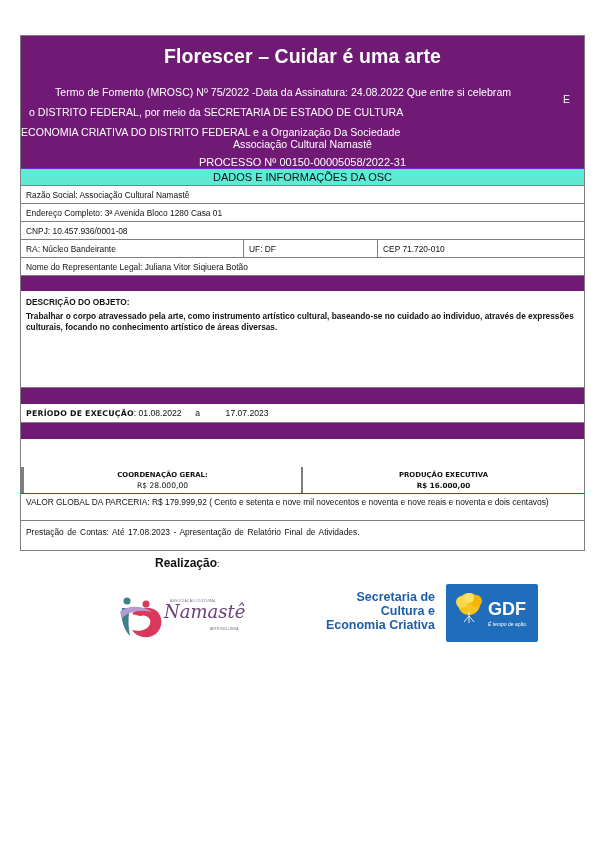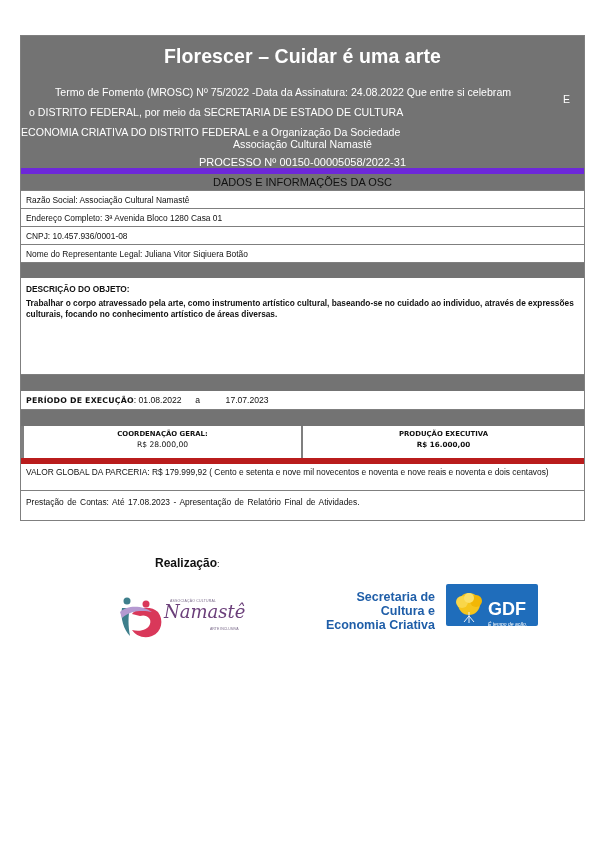--- a/index.html
+++ b/index.html
@@ -1,55 +1,55 @@
 <!DOCTYPE html>
 <html><head>
   <meta charset="utf-8">
   <style>
     html, body { margin: 0; padding: 0; background: #ffffff; }
     body { width: 600px; height: 848px; position: relative; font-family: "Liberation Sans", sans-serif; color: #111; overflow: hidden; }
     .sheet { position: absolute; left: 20px; top: 35px; width: 565px; border: 1px solid #7f7f7f; box-sizing: border-box; }
-    .navy { background: #737373; color: #fff; }
+    .navy { background: #701a75; color: #fff; }
     .header { height: 132px; position: relative; text-align: center; }
     .title { position: absolute; left: 0; right: 0; top: 9px; font-size: 19.5px; font-weight: bold; letter-spacing: 0.1px; }
     .hline { position: absolute; font-size: 10.6px; white-space: nowrap; }
     .l1 { left: 34px; top: 50px; }
     .l1e { right: 14px; top: 57px; font-size: 10.5px; }
     .l2 { left: 8px; top: 70px; }
     .l3 { left: 0; right: 0; top: 90px; text-align: left; }
     .l4 { left: 0; right: 0; top: 102px; text-align: center; }
     .l5 { left: 0; right: 0; top: 120px; text-align: center; font-size: 11px; }
-    .yellow { background: #737373; color: #111; text-align: center; font-size: 11px; height: 16px; line-height: 16px; border-top: 6px solid #6d28d9; border-bottom: 1px solid #7f7f7f; }
+    .yellow { background: #5eead4; color: #111; text-align: center; font-size: 11px; height: 16px; line-height: 16px; border-top: 1px solid #6d28d9; border-bottom: 1px solid #7f7f7f; }
     .row { border-bottom: 1px solid #7f7f7f; font-size: 8.4px; padding-left: 5px; height: 18px; line-height: 18px; box-sizing: border-box; white-space: nowrap; }
     .row3 { display: flex; border-bottom: 1px solid #7f7f7f; height: 18px; font-size: 8.4px; line-height: 18px; box-sizing: border-box; }
     .row3 > div { padding-left: 5px; box-sizing: border-box; border-right: 1px solid #7f7f7f; }
     .row3 > div:last-child { border-right: none; }
     .bar { height: 15px; }
     .bar2 { height: 16px; }
     .desc { height: 97px; padding: 6px 5px 0 5px; box-sizing: border-box; font-size: 8.3px; border-bottom: 1px solid #7f7f7f; }
     .desc-title { font-weight: bold; margin-bottom: 4px; }
     .desc-text { font-weight: bold; line-height: 11px; }
     .periodo { height: 19px; line-height: 19px; font-size: 8.4px; padding-left: 5px; border-bottom: 1px solid #7f7f7f; box-sizing: border-box; font-family: "DejaVu Sans", sans-serif; }
     .periodo b { font-size: 7.8px; letter-spacing: 0.2px; }
     .periodo span { font-family: "Liberation Sans", sans-serif; font-size: 8.6px; }
     .rh { height: 22px; line-height: 22px; font-size: 8.4px; padding-left: 5px; box-sizing: border-box; border-bottom: 2px solid #5f5f5f; }
-    .split { display: flex; height: 38px; border-bottom: 6px solid #b91c1c; box-sizing: border-box; }
+    .split { display: flex; height: 27px; border-bottom: 1px solid #b91c1c; box-sizing: border-box; margin-top: 28px; }
     .split > div { text-align: center; font-family: "DejaVu Sans", sans-serif; font-size: 6.9px; padding-top: 3px; box-sizing: border-box; }
     .split .left { width: 282px; border-left: 3px solid #7f7f7f; border-right: 2px solid #7f7f7f; }
     .split .right { flex: 1; }
     .split .lbl { font-weight: bold; line-height: 10px; }
     .split .val { line-height: 11px; font-size: 7.6px; }
     .split .val.bold { font-weight: bold; font-size: 7.2px; }
     .valor { height: 27px; padding: 3px 5px 0 5px; box-sizing: border-box; font-size: 8.4px; line-height: 10px; border-bottom: 1px solid #7f7f7f; }
     .prest { height: 29px; padding: 6px 5px 0 5px; box-sizing: border-box; font-size: 8.4px; word-spacing: 1.2px; }
     .realizacao { position: absolute; left: 155px; top: 556px; font-size: 12px; font-weight: bold; }
     .realizacao small { font-weight: normal; font-size: 9px; }
     .namaste { position: absolute; left: 118px; top: 592px; width: 130px; height: 48px; }
     .sec { position: absolute; left: 323px; top: 590px; text-align: right; color: #1f5ea8; font-weight: bold; font-size: 12.5px; line-height: 14px; width: 112px; }
-    .gdf { position: absolute; left: 446px; top: 584px; width: 92px; height: 42px; background: #1f6dbb; border-radius: 2px; }
+    .gdf { position: absolute; left: 446px; top: 584px; width: 92px; height: 58px; background: #1f6dbb; border-radius: 2px; }
     .gdf .tree { position: absolute; left: 6px; top: 8px; width: 34px; height: 32px; }
     .gdf .gdf-text { position: absolute; left: 42px; top: 15px; color: #fff; font-weight: bold; font-size: 18px; }
     .gdf .gdf-tag { position: absolute; left: 42px; top: 37px; color: #fff; font-size: 5px; font-style: italic; }
   </style>
 </head>
 <body>
 
 <div class="sheet">
   <div class="header navy">
     <div class="title">Florescer – Cuidar é uma arte</div>
@@ -59,20 +59,25 @@
     <div class="hline l3">ECONOMIA CRIATIVA DO DISTRITO FEDERAL e a Organização Da Sociedade</div>
     <div class="hline l4">Associação Cultural Namastê</div>
     <div class="hline l5">PROCESSO Nº 00150-00005058/2022-31</div>
   </div>
 
   <div class="yellow">DADOS E INFORMAÇÕES DA OSC</div>
 
   <div class="row">Razão Social: Associação Cultural Namastê</div>
   <div class="row">Endereço Completo: 3ª Avenida Bloco 1280 Casa 01</div>
   <div class="row">CNPJ: 10.457.936/0001-08</div>
+  <div class="row3">
+    <div style="width:223px">RA: Núcleo Bandeirante</div>
+    <div style="width:134px">UF: DF</div>
+    <div style="flex:1">CEP 71.720-010</div>
+  </div>
   <div class="row">Nome do Representante Legal: Juliana Vitor Siqiuera Botão</div>
 
   <div class="navy bar"></div>
 
   <div class="desc">
     <div class="desc-title">DESCRIÇÃO DO OBJETO:</div>
     <div class="desc-text">Trabalhar o corpo atravessado pela arte, como instrumento artístico cultural, baseando-se no cuidado ao individuo, através de expressões culturais, focando no conhecimento artístico de áreas diversas.</div>
   </div>
 
   <div class="navy bar2"></div>

